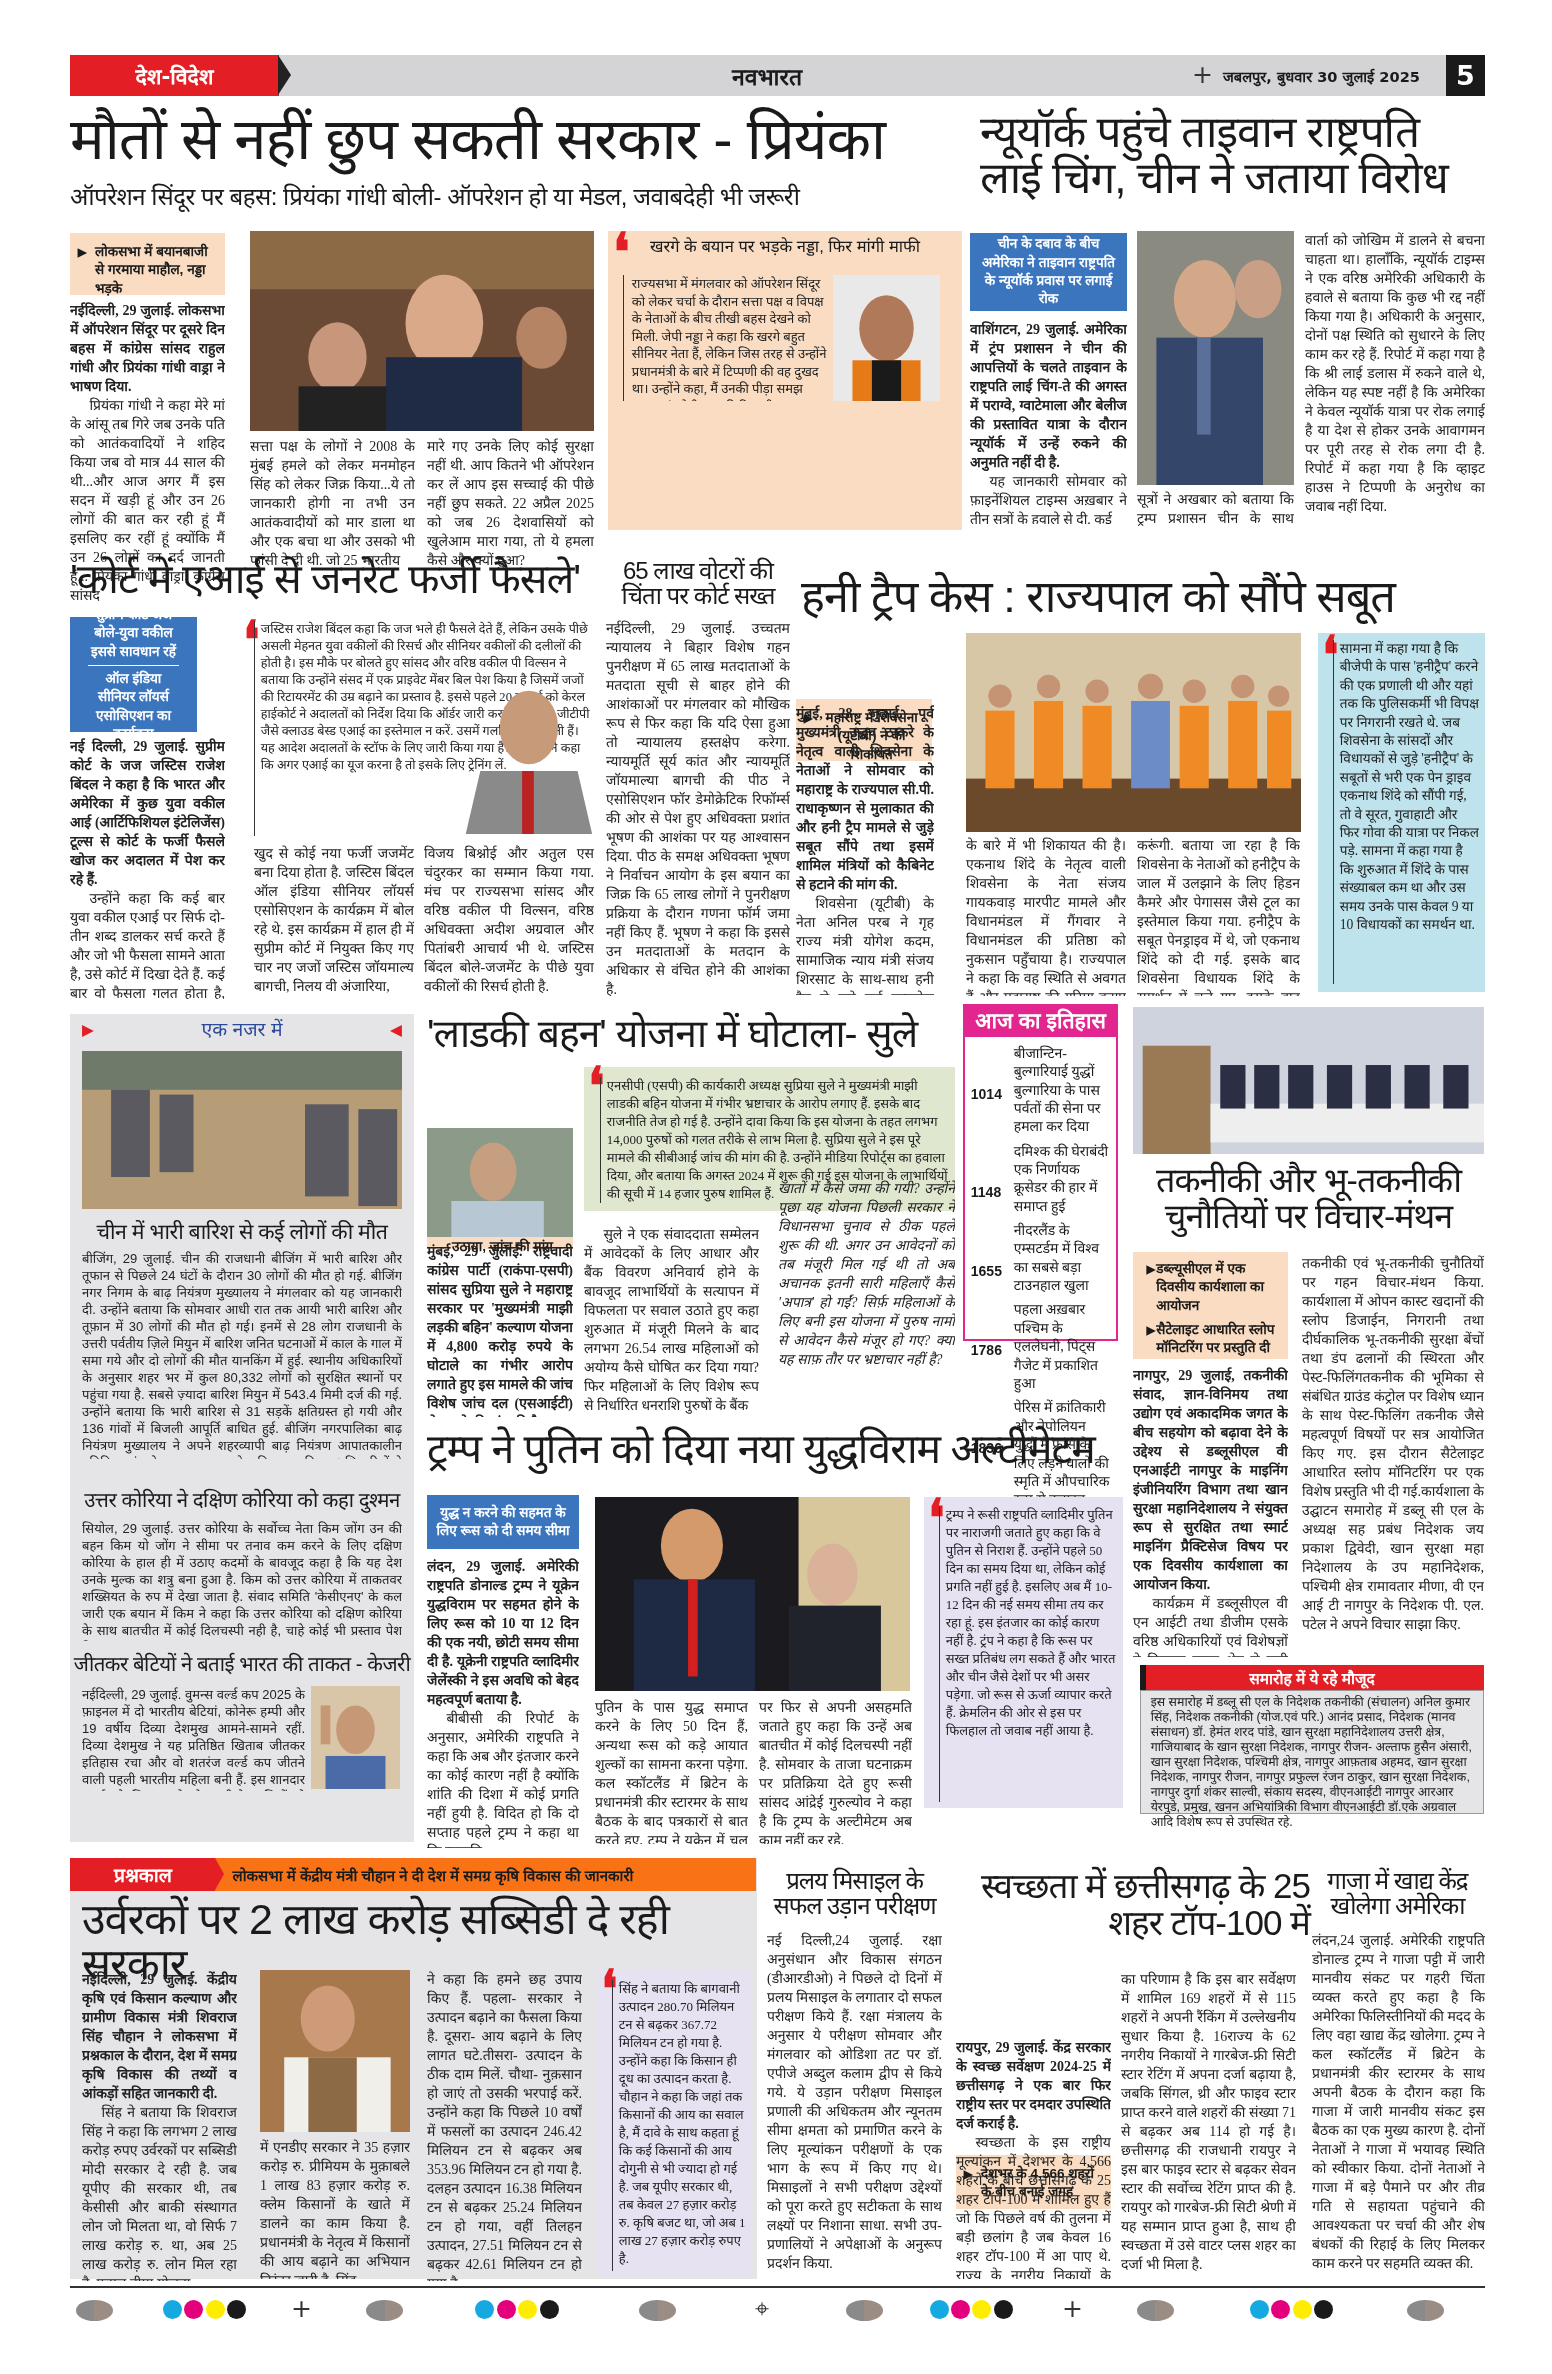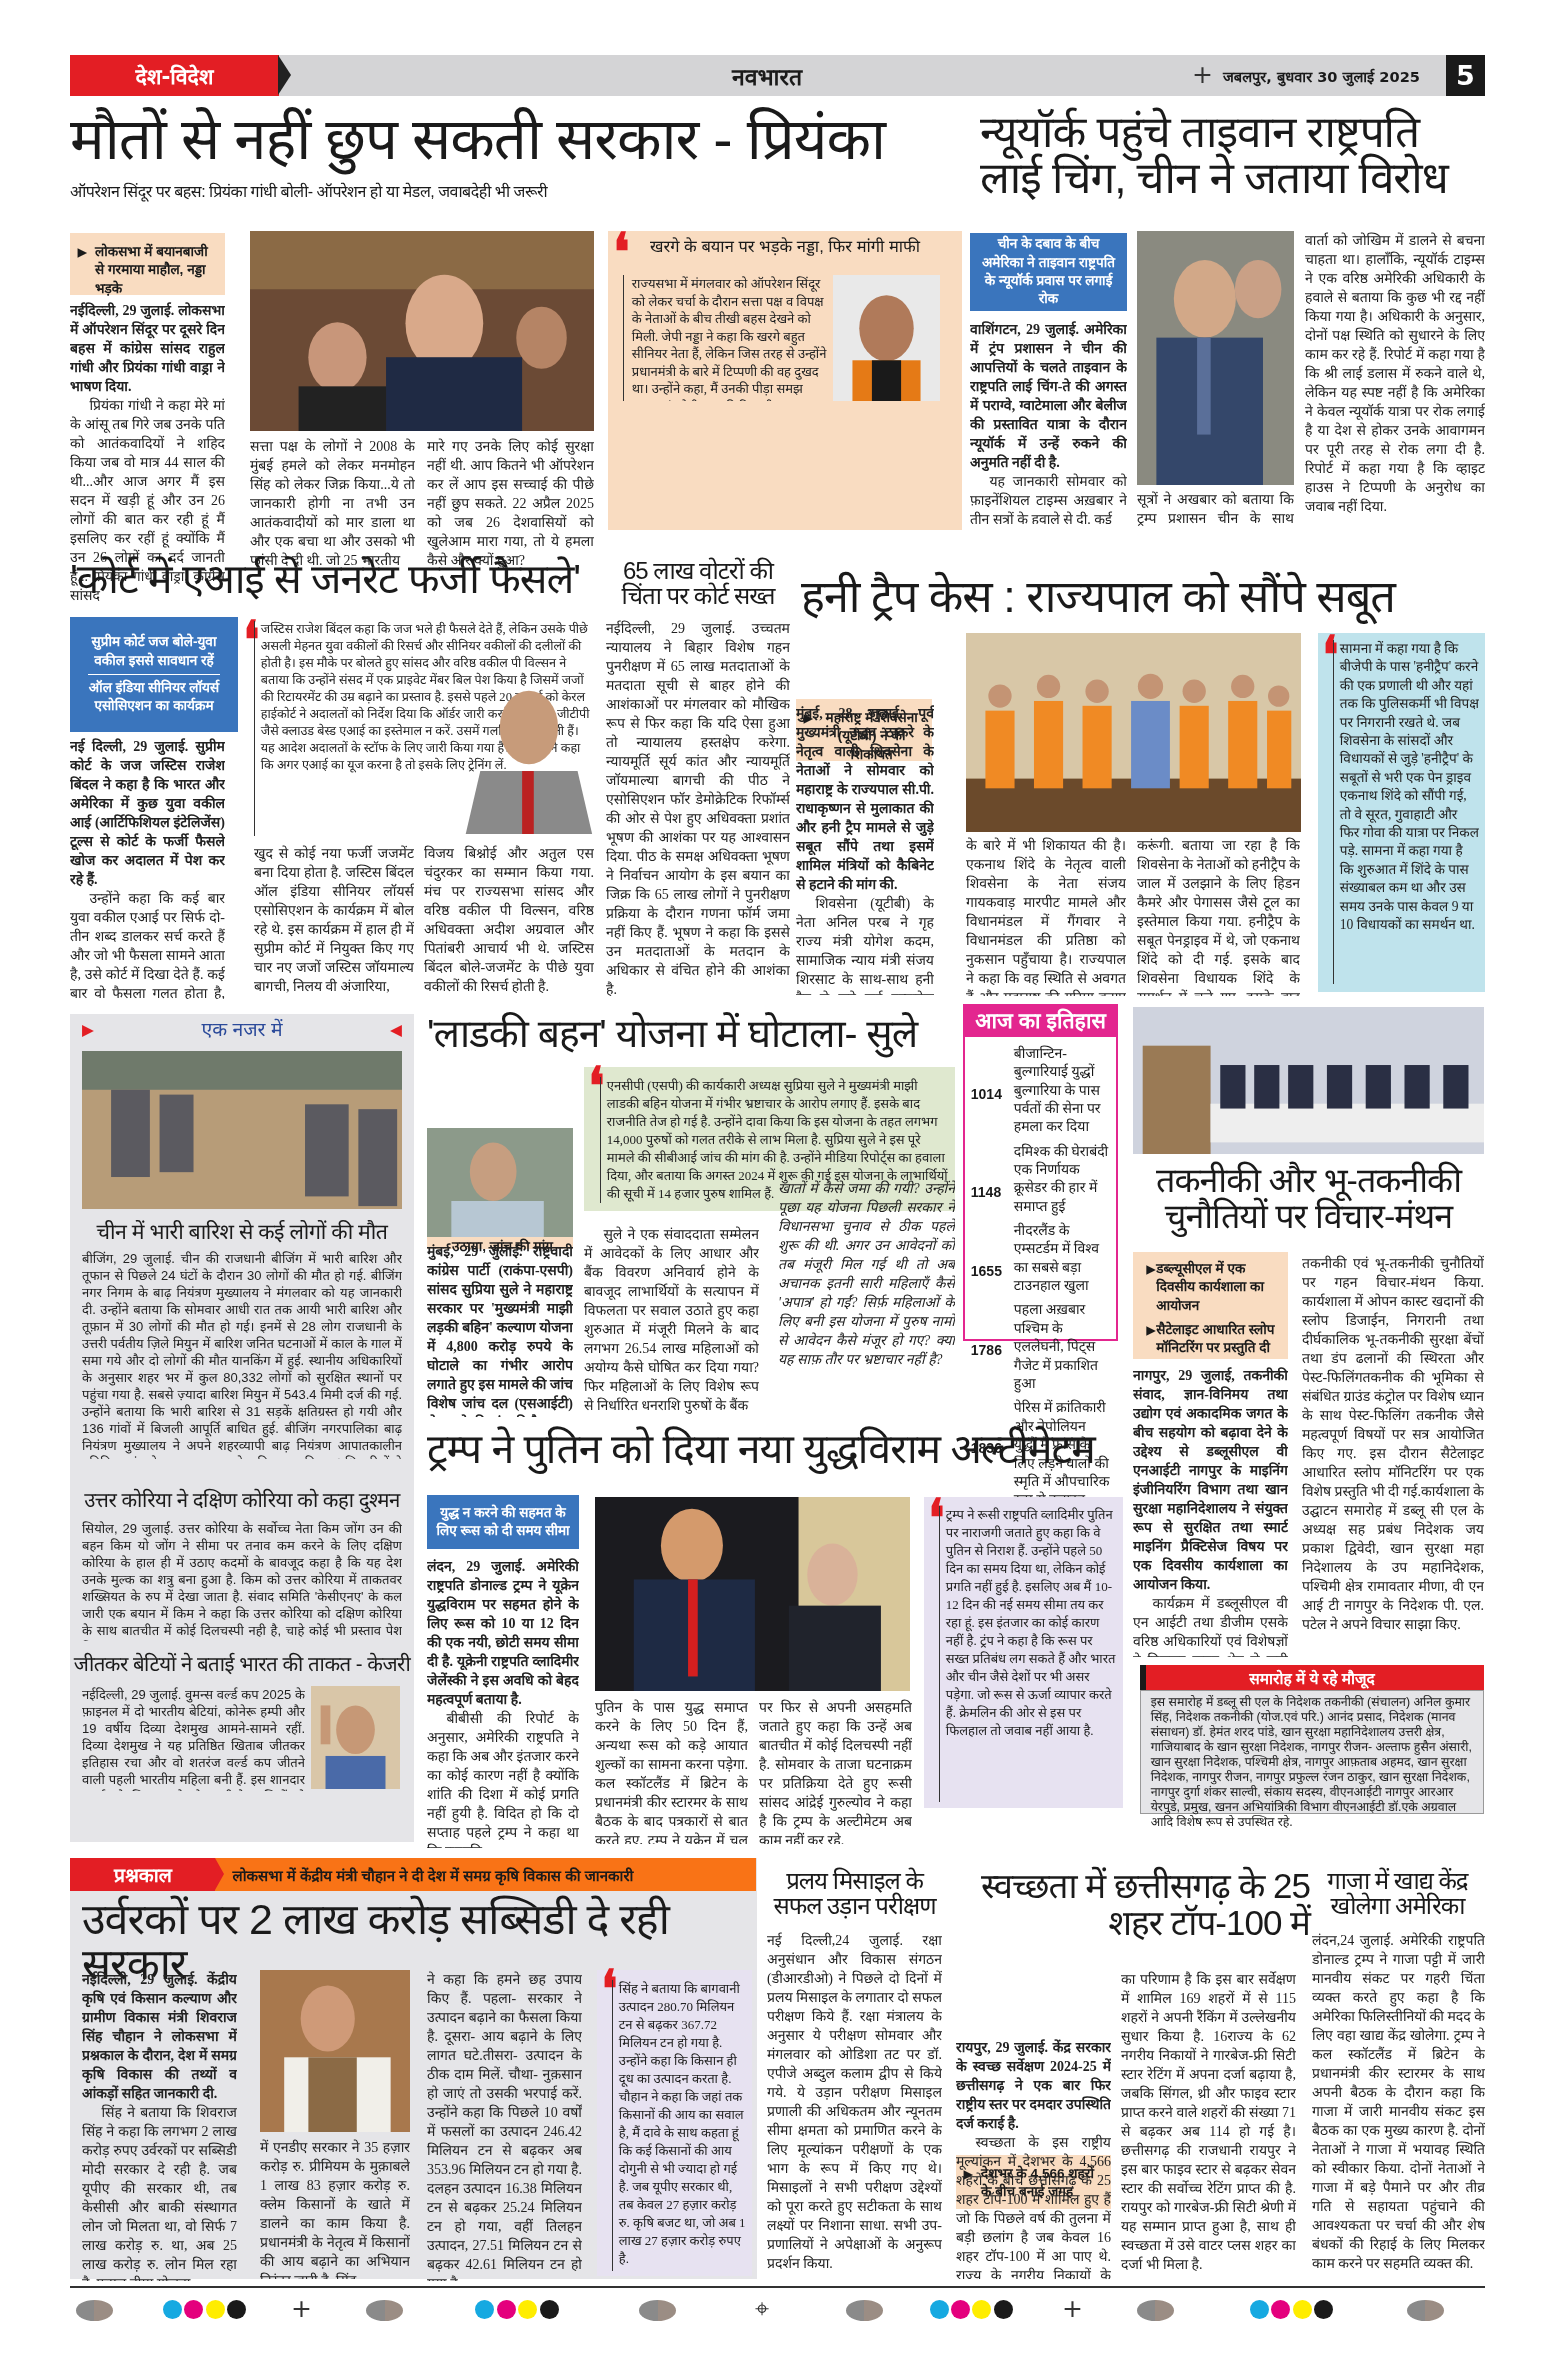--- a/index.html
+++ b/index.html
@@ -44,21 +44,21 @@
 
 <div class="abs hdr"></div>
 <div class="abs hdr-sec">देश-विदेश</div>
 <div class="abs hdr-arrow"></div>
 <div class="abs hdr-mast">नवभारत</div>
 <div class="abs hdr-plus">+</div>
 <div class="abs hdr-date">जबलपुर, बुधवार 30 जुलाई 2025</div>
 <div class="abs hdr-page">5</div>
 
 <div class="abs hl" style="left:70px;top:109px;width:873px;font-size:58px;">मौतों से नहीं छुप सकती सरकार - प्रियंका</div>
-<div class="abs hl" style="left:70px;top:184px;width:873px;font-size:16px;letter-spacing:-0.5px;">ऑपरेशन सिंदूर पर बहस: प्रियंका गांधी बोली- ऑपरेशन हो या मेडल, जवाबदेही भी जरूरी</div>
+<div class="abs hl" style="left:70px;top:184px;width:873px;font-size:24px;letter-spacing:-0.5px;">ऑपरेशन सिंदूर पर बहस: प्रियंका गांधी बोली- ऑपरेशन हो या मेडल, जवाबदेही भी जरूरी</div>
 <div class="abs peach kicker" style="left:70px;top:233px;width:155px;height:62px;font-size:13.6px;line-height:18.4px;">लोकसभा में बयानबाजी से गरमाया माहौल, नड्डा भड़के</div>
 <div class="abs txt col" style="left:70px;top:301px;width:155px;height:320px;">
   <b>नईदिल्ली, 29 जुलाई. लोकसभा में ऑपरेशन सिंदूर पर दूसरे दिन बहस में कांग्रेस सांसद राहुल गांधी और प्रियंका गांधी वाड्रा ने भाषण दिया.</b>
   <div style="text-indent:19.4px;">प्रियंका गांधी ने कहा मेरे मां के आंसू तब गिरे जब उनके पति को आतंकवादियों ने शहिद किया जब वो मात्र 44 साल की थी...और आज अगर मैं इस सदन में खड़ी हूं और उन 26 लोगों की बात कर रही हूं मैं इसलिए कर रहीं हूं क्योंकि मैं उन 26 लोगों का दर्द जानती हूं... प्रियंका गांधी वाड्रा, कांग्रेस सांसद</div>
 </div>
 <div class="abs photo" style="left:250px;top:231px;width:344px;height:200px;">
   <svg viewBox="0 0 354 206" preserveAspectRatio="none">
       <rect width="354" height="206" fill="#6b4a35"></rect>
       <rect y="0" width="354" height="60" fill="#8b6a45"></rect>
       <ellipse cx="200" cy="95" rx="40" ry="50" fill="#d9a98a"></ellipse>
@@ -96,21 +96,21 @@
       <ellipse cx="70" cy="70" rx="32" ry="40" fill="#d2a888"></ellipse>
       <rect x="20" y="110" width="110" height="152" fill="#34476a"></rect>
       <rect x="62" y="110" width="14" height="100" fill="#5a6f99"></rect>
       <ellipse cx="125" cy="60" rx="24" ry="30" fill="#c9a086"></ellipse>
     </svg>
 </div>
 <div class="abs txt col" style="left:1137px;top:490px;width:157px;height:39px;">सूत्रों ने अखबार को बताया कि ट्रम्प प्रशासन चीन के साथ व्यापार</div>
 <div class="abs txt col" style="left:1305px;top:231px;width:180px;height:301px;">वार्ता को जोखिम में डालने से बचना चाहता था। हालाँकि, न्यूयॉर्क टाइम्स ने एक वरिष्ठ अमेरिकी अधिकारी के हवाले से बताया कि कुछ भी रद्द नहीं किया गया है। अधिकारी के अनुसार, दोनों पक्ष स्थिति को सुधारने के लिए काम कर रहे हैं. रिपोर्ट में कहा गया है कि श्री लाई डलास में रुकने वाले थे, लेकिन यह स्पष्ट नहीं है कि अमेरिका ने केवल न्यूयॉर्क यात्रा पर रोक लगाई है या देश से होकर उनके आवागमन पर पूरी तरह से रोक लगा दी है. रिपोर्ट में कहा गया है कि व्हाइट हाउस ने टिप्पणी के अनुरोध का जवाब नहीं दिया.</div>
 
 <div class="abs hl" style="left:70px;top:558px;width:524px;font-size:41px;">'कोर्ट में एआई से जनरेट फर्जी फैसले'</div>
-<div class="abs blue-box" style="left:70px;top:617px;width:168px;height:115px;padding:18px;">
+<div class="abs blue-box" style="left:70px;top:617px;width:127px;height:115px;padding:18px;">
   <div style="font-size:13.6px;line-height:18.4px;border-bottom:1px solid #fff;padding-bottom:3.9px;">सुप्रीम कोर्ट जज बोले-युवा वकील इससे सावधान रहें</div>
   <div style="font-size:13.6px;line-height:18.4px;padding-top:3.9px;">ऑल इंडिया सीनियर लॉयर्स एसोसिएशन का कार्यक्रम</div>
 </div>
 <div class="abs txt col" style="left:70px;top:737px;width:155px;height:262px;">
   <b>नई दिल्ली, 29 जुलाई. सुप्रीम कोर्ट के जज जस्टिस राजेश बिंदल ने कहा है कि भारत और अमेरिका में कुछ युवा वकील आई (आर्टिफिशियल इंटेलिजेंस) टूल्स से कोर्ट के फर्जी फैसले खोज कर अदालत में पेश कर रहे हैं.</b>
   <div style="text-indent:19.4px;">उन्होंने कहा कि कई बार युवा वकील एआई पर सिर्फ दो-तीन शब्द डालकर सर्च करते हैं और जो भी फैसला सामने आता है, उसे कोर्ट में दिखा देते हैं. कई बार वो फैसला गलत होता है, अल्पमत (मतभेद वाले जज का) होता है या फिर वे ने</div>
 </div>
 <div class="quote-mark" style="left:243px;top:621px;">❛</div>
 <div class="abs txt col qline" style="left:254px;top:621px;width:340px;height:215px;padding-left:5.8px;font-size:12.6px;line-height:17px;text-align:left;">जस्टिस राजेश बिंदल कहा कि जज भले ही फैसले देते हैं, लेकिन उसके पीछे असली मेहनत युवा वकीलों की रिसर्च और सीनियर वकीलों की दलीलों की होती है। इस मौके पर बोलते हुए सांसद और वरिष्ठ वकील पी विल्सन ने बताया कि उन्होंने संसद में एक प्राइवेट मेंबर बिल पेश किया है जिसमें जजों की रिटायरमेंट की उम्र बढ़ाने का प्रस्ताव है. इससे पहले 20 जुलाई को केरल हाईकोर्ट ने अदालतों को निर्देश दिया कि ऑर्डर जारी करते समय चैट जीटीपी जैसे क्लाउड बेस्ड एआई का इस्तेमाल न करें. उसमें गलतियां हो सकती हैं। यह आदेश अदालतों के स्टॉफ के लिए जारी किया गया है। हाईकोर्ट ने कहा कि अगर एआई का यूज करना है तो इसके लिए ट्रेनिंग लें.</div>
 <div class="abs photo" style="left:456px;top:679px;width:141px;height:155px;background:transparent;">

